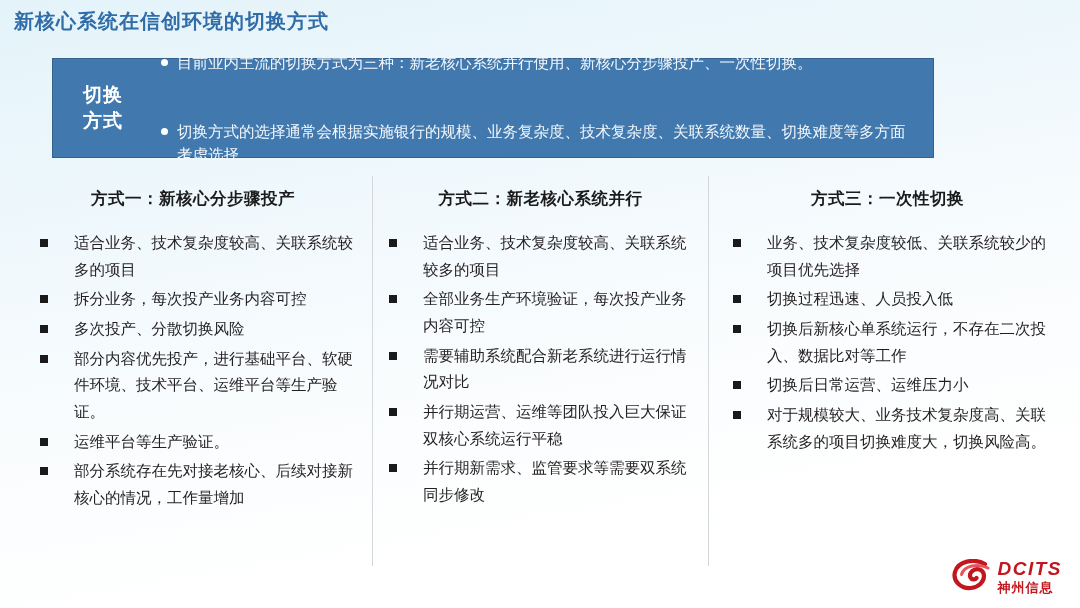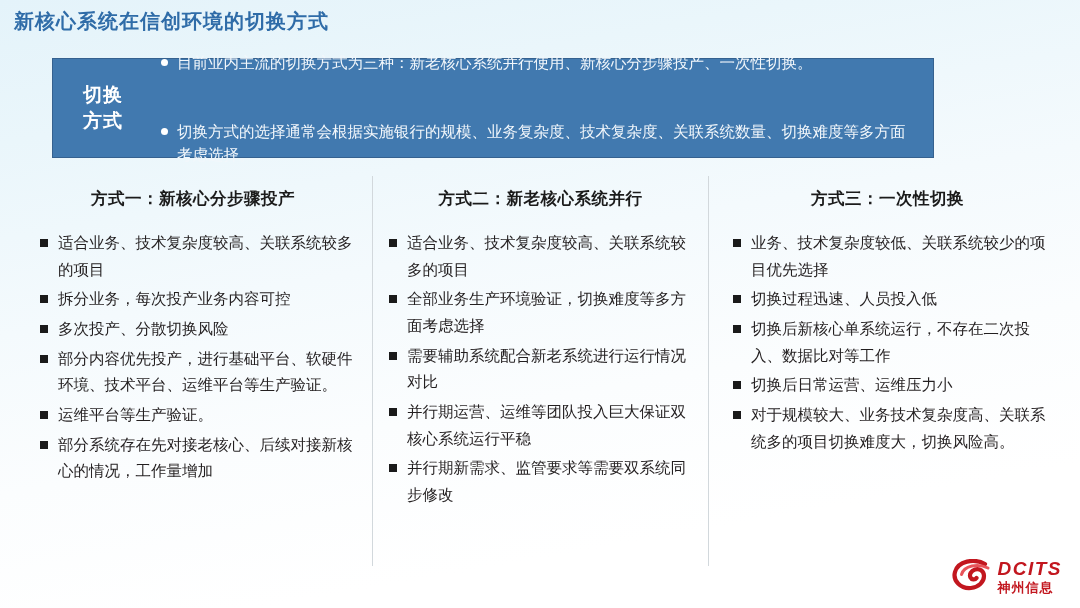--- a/index.html
+++ b/index.html
@@ -132,20 +132,21 @@
   }
   .bullets li .sq {
     flex: 0 0 auto;
     width: 8px;
     height: 8px;
     background: #1a1a1a;
     margin: 9px 10px 0 12px;
   }
   .bullets li .btxt {
     flex: 1 1 auto;
+    margin-left: 16px;
   }
   .col-2 .bullets li .sq { margin-left: 2px; }
   .col-3 .bullets li .sq { margin-left: 10px; }
 
   
   .logo {
     position: absolute;
     right: 18px;
     bottom: 12px;
     display: flex;
@@ -237,21 +238,21 @@
 
     <div class="col col-2">
       <div class="col-head">方式二：新老核心系统并行</div>
       <ul class="bullets">
         <li>
             <span class="sq"></span>
             <span class="btxt">适合业务、技术复杂度较高、关联系统较多的项目</span>
           </li>
         <li>
             <span class="sq"></span>
-            <span class="btxt">全部业务生产环境验证，切换难度等多方面考虑选择</span>
+            <span class="btxt">全部业务生产环境验证，每次投产业务内容可控</span>
           </li>
         <li>
             <span class="sq"></span>
             <span class="btxt">需要辅助系统配合新老系统进行运行情况对比</span>
           </li>
         <li>
             <span class="sq"></span>
             <span class="btxt">并行期运营、运维等团队投入巨大保证双核心系统运行平稳</span>
           </li>
         <li>

